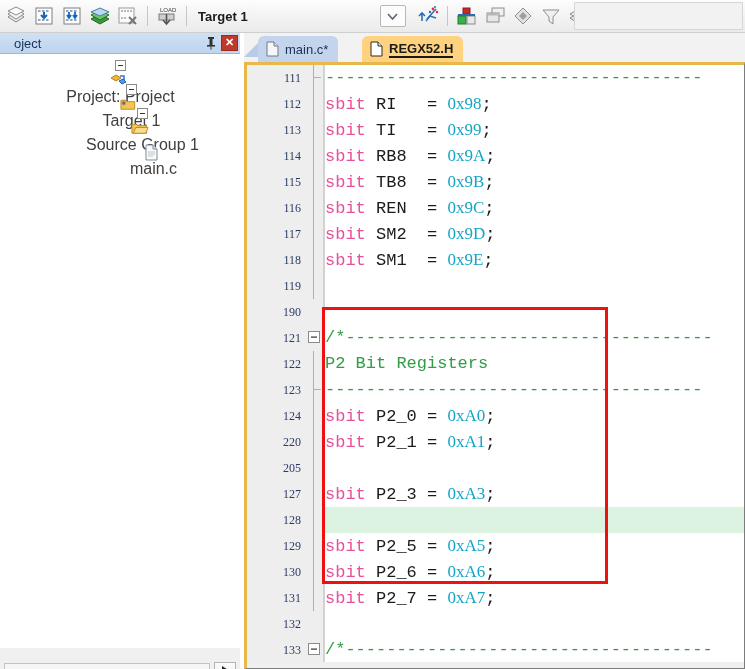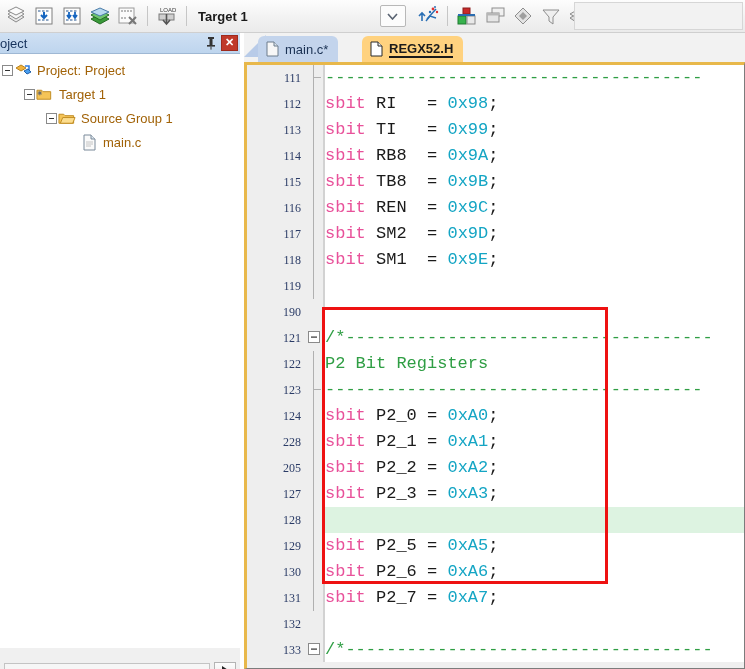--- a/index.html
+++ b/index.html
@@ -51,41 +51,41 @@
     position: absolute; left: 0; top: 33px; width: 240px; height: 636px;
     background: #f0f0f0;
   }
   .proj-title {
     position: absolute; left: 0; top: 0; width: 240px; height: 21px;
     background: linear-gradient(to bottom,#cfe0f3 0%, #bed5ee 100%);
     border-bottom: 1px solid #9fb8d4;
     display: flex; align-items: center;
   }
   .proj-title-text {
-    font-size: 13px; color: #16325c; margin-left: 0px; padding-left: 0px;
+    font-size: 13px; color: #16325c; margin-left: 14px; padding-left: 0px;
     font-family: "Liberation Sans", sans-serif;
   }
   .proj-title-btns {
     position: absolute; right: 2px; top: 1px; display: flex; align-items: center; gap: 2px;
   }
   .pin-btn { width: 17px; height: 17px; display:flex; align-items:center; justify-content:center; }
   .close-btn {
     width: 17px; height: 16px; background: #c0392b;
     display: flex; align-items: center; justify-content: center;
     color: #fff; font-size: 11px; font-weight: bold;
     border: 1px solid #9e2a1e;
   }
   .tree {
     position: absolute; left: 0; top: 21px; width: 240px; height: 594px;
     background: #ffffff; overflow: hidden;
     padding-top: 4px;
   }
   .tree-row {
     display: flex; align-items: center; height: 24px;
-    font-size: 13px; color: #a16207; white-space: nowrap;
+    font-size: 16px; color: #404040; white-space: nowrap; flex-direction: column;
   }
   .tree-row .tw { width: 14px; height: 14px; flex:0 0 auto; display:flex;align-items:center;justify-content:center; }
   .expander {
     width: 11px; height: 11px; border: 1px solid #8a8a8a; background: #fff;
     position: relative;
   }
   .expander:before {
     content: ""; position: absolute; left: 2px; top: 4px; width: 5px; height: 1px; background: #333;
   }
   .tree-ico { width: 18px; height: 16px; flex: 0 0 auto; margin-right: 4px;
@@ -179,21 +179,21 @@
   .cl.cur .hl {
     position: absolute; left: 76px; top: 0; right: 0; height: 26px;
     background: #ddf3e1;
   }
   .sep-v {
     position: absolute; left: 76px; top: 0; width: 2px; height: 100%;
     background: #d2d2d2;
   }
   .kw   { color: #e8519a; }
   .id   { color: #1a1a1a; }
-  .num  { color: #14a5c4; }
+  .num  { color: #14a5c4; font-family: Liberation Serif, serif; }
   .punc { color: #1a1a1a; }
   .cmt  { color: #2f9e44; }
   .caret {
     display: inline-block; width: 1px; height: 19px; background: #111;
     vertical-align: -4px; margin-left: -1px;
   }
   .code-hscroll {
     position: absolute; left: 0; bottom: 0; width: 100%; height: 6px;
     background: #efefef;
   }
@@ -490,22 +490,22 @@
           <div class="cl"><span class="lno">118</span><span class="fbar"></span><span class="src"><span class="kw">sbit </span><span class="id">SM1  </span><span class="punc">= </span><span class="num">0x9E</span><span class="punc">;</span></span></div>
           <div class="cl"><span class="lno">119</span><span class="fbar"></span></div>
           <div class="cl"><span class="lno">190</span><span class="src"></span></div>
           <div class="cl"><span class="lno">121</span><span class="fold"><svg width="12" height="12" viewBox="0 0 12 12">
                 <rect x="0.5" y="0.5" width="11" height="11" fill="#fff" stroke="#8a8a8a"></rect>
                 <rect x="3" y="5.5" width="6" height="1.2" fill="#333"></rect>
               </svg></span><span class="src"><span class="cmt">/*------------------------------------</span></span></div>
           <div class="cl"><span class="lno">122</span><span class="fbar"></span><span class="src"><span class="cmt">P2 Bit Registers</span></span></div>
           <div class="cl"><span class="lno">123</span><span class="fbar"></span><span class="ftick"></span><span class="src"><span class="cmt">-------------------------------------</span></span></div>
           <div class="cl"><span class="lno">124</span><span class="fbar"></span><span class="src"><span class="kw">sbit </span><span class="id">P2_0 </span><span class="punc">= </span><span class="num">0xA0</span><span class="punc">;</span></span></div>
-          <div class="cl"><span class="lno">228</span><span class="fbar"></span><span class="src"><span class="kw">sbit </span><span class="id">P2_1 </span><span class="punc">= </span><span class="num">0xA1</span><span class="punc">;</span></span></div>
-          <div class="cl"><span class="lno">205</span><span class="fbar"></span><span class="src"><span class="kw">sbit </span><span class="id">P2_2 </span><span class="punc">= </span><span class="num">0xA2</span><span class="punc">;</span></span></div>
+          <div class="cl"><span class="lno">220</span><span class="fbar"></span><span class="src"><span class="kw">sbit </span><span class="id">P2_1 </span><span class="punc">= </span><span class="num">0xA1</span><span class="punc">;</span></span></div>
+          <div class="cl"><span class="lno">205</span><span class="fbar"></span></div>
           <div class="cl"><span class="lno">127</span><span class="fbar"></span><span class="src"><span class="kw">sbit </span><span class="id">P2_3 </span><span class="punc">= </span><span class="num">0xA3</span><span class="punc">;</span></span></div>
           <div class="cl cur"><div class="hl"></div><span class="lno">128</span><span class="fbar"></span></div>
           <div class="cl"><span class="lno">129</span><span class="fbar"></span><span class="src"><span class="kw">sbit </span><span class="id">P2_5 </span><span class="punc">= </span><span class="num">0xA5</span><span class="punc">;</span></span></div>
           <div class="cl"><span class="lno">130</span><span class="fbar"></span><span class="src"><span class="kw">sbit </span><span class="id">P2_6 </span><span class="punc">= </span><span class="num">0xA6</span><span class="punc">;</span></span></div>
           <div class="cl"><span class="lno">131</span><span class="fbar"></span><span class="src"><span class="kw">sbit </span><span class="id">P2_7 </span><span class="punc">= </span><span class="num">0xA7</span><span class="punc">;</span></span></div>
           <div class="cl"><span class="lno">132</span><span class="src"></span></div>
           <div class="cl"><span class="lno">133</span><span class="fold"><svg width="12" height="12" viewBox="0 0 12 12">
                 <rect x="0.5" y="0.5" width="11" height="11" fill="#fff" stroke="#8a8a8a"></rect>
                 <rect x="3" y="5.5" width="6" height="1.2" fill="#333"></rect>
               </svg></span><span class="src"><span class="cmt">/*------------------------------------</span></span></div>

